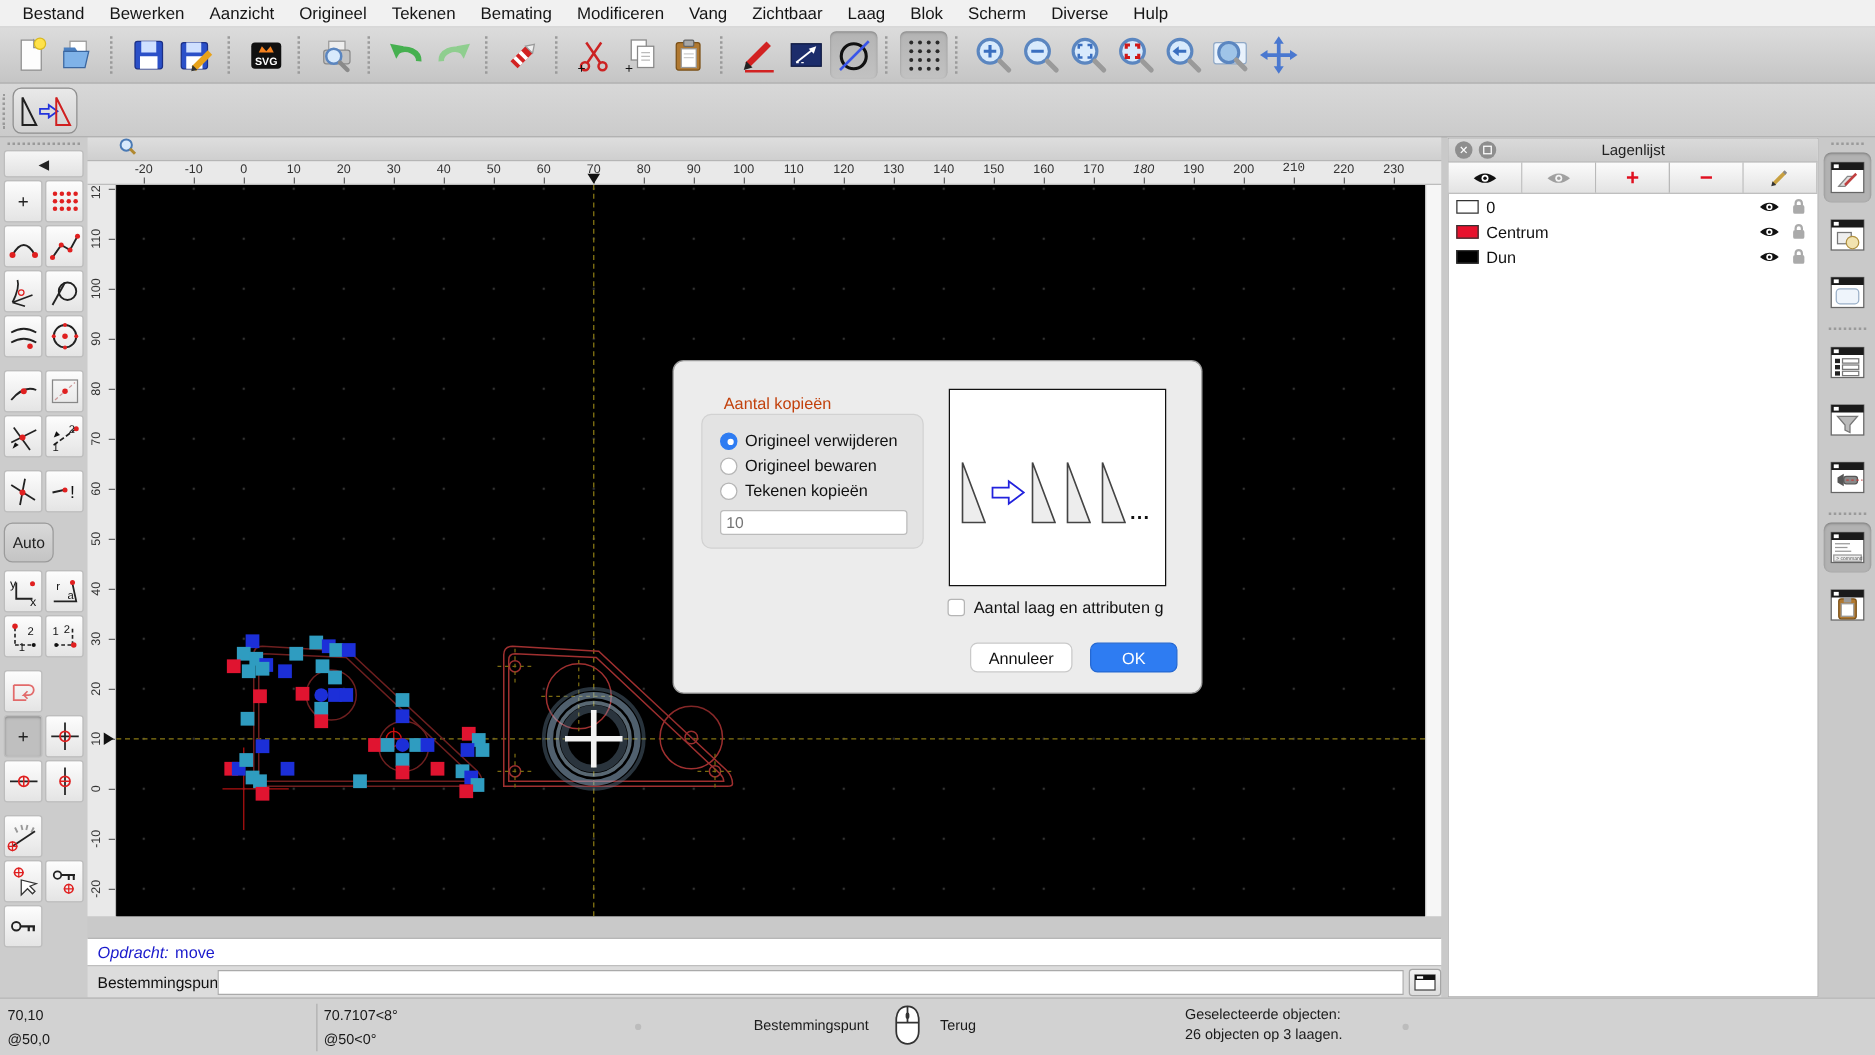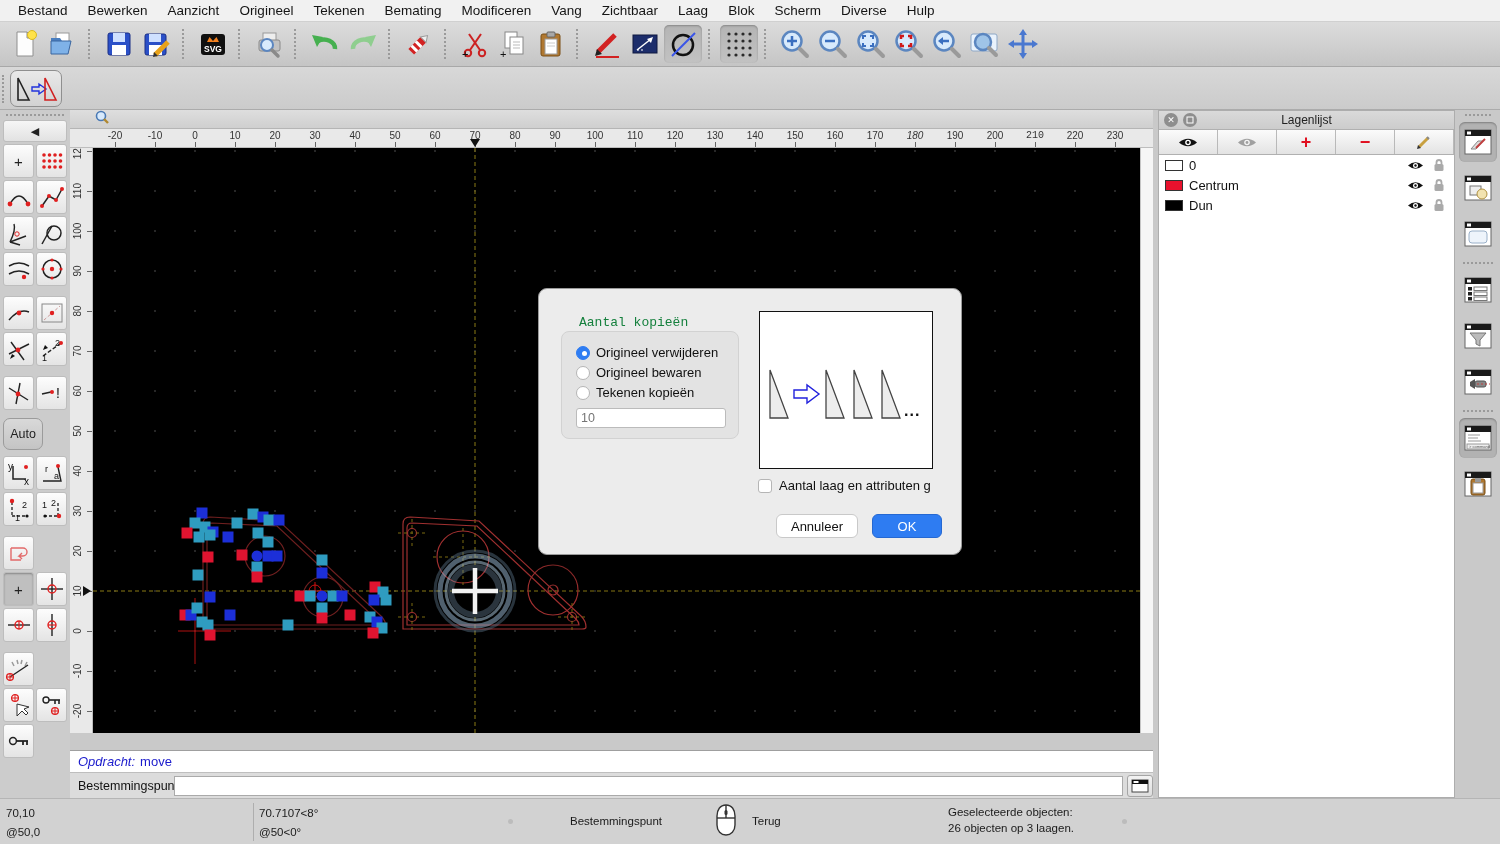--- a/index.html
+++ b/index.html
@@ -116,21 +116,21 @@
   .statusbar { position:absolute; left:0; top:798px; width:1500px; height:46px; background:#d2d2d2;
                border-top:1px solid #b5b5b5; font-size:11.5px; color:#1a1a1a; }
   .sb { position:absolute; }
   .sb-sep { position:absolute; width:1px; background:#aeaeae; top:4px; height:38px; }
   .sb-dot { position:absolute; width:5px; height:5px; border-radius:50%; background:#bcbcbc; }
 
   
   .dialog { position:absolute; left:538px; top:288px; width:424px; height:267px;
             background:#ececec; border:1px solid #9a9a9a; border-radius:9px;
             box-shadow:0 14px 34px rgba(0,0,0,.40); z-index:50; overflow:hidden; }
-  .grp-label { position:absolute; left:40px; top:26px; font-size:13px; color:#15803d;font-family:Liberation Mono, monospace; }
+  .grp-label { position:absolute; left:40px; top:26px; font-size:13px; color:#c2410c; }
   .grp-box { position:absolute; left:22px; top:42px; width:178px; height:108px;
              background:#e3e3e3; border:1px solid #d2d2d2; border-radius:8px; }
   .radio-row { display:flex; align-items:center; gap:6px; margin:5px 0 0 14px; font-size:13px; color:#111; }
   .radio { width:14px; height:14px; border-radius:50%; background:#fff; border:1px solid #b5b5b5; position:relative; flex:none; }
   .radio.sel { background:#2e7cf2; border-color:#2e7cf2; }
   .radio.sel::after { content:""; position:absolute; left:4.5px; top:4.5px; width:5px; height:5px;
                       border-radius:50%; background:#fff; }
   .copies-input { position:absolute; left:14px; top:76px; width:150px; height:20px;
                   border:1px solid #bbb; border-radius:3px; font-size:12.5px; padding:0 4px; background:#fff; }
   .preview { position:absolute; left:220px; top:22px; width:174px; height:158px;
@@ -1030,21 +1030,21 @@
       </div>
   </div>
 
   <div class="statusbar">
     <div class="sb" style="left:6px;top:8px">70,10</div>
     <div class="sb" style="left:6px;top:27px">@50,0</div>
     <div class="sb-sep" style="left:253px"></div>
     <div class="sb" style="left:259px;top:8px">70.7107&lt;8°</div>
     <div class="sb" style="left:259px;top:27px">@50&lt;0°</div>
     <div class="sb-dot" style="left:508px;top:20px"></div>
-    <div class="sb" style="left:570px;top:16px;width:125px;text-align:left">Bestemmingspunt</div>
+    <div class="sb" style="left:570px;top:16px;width:125px;text-align:right">Bestemmingspunt</div>
     <div class="sb" style="left:714px;top:4px">
       <svg width="24" height="34">
           <path d="M12,2 C6,2 3,7 3,13 L3,22 C3,28 7,32 12,32 C17,32 21,28 21,22 L21,13 C21,7 18,2 12,2 Z" fill="#fff" stroke="#333" stroke-width="1.4"></path>
           <line x1="12" y1="2" x2="12" y2="15" stroke="#333" stroke-width="1.4"></line>
           <line x1="3" y1="15" x2="21" y2="15" stroke="#333" stroke-width="1.4"></line>
           <rect x="10.5" y="7" width="3" height="5" rx="1.5" fill="#333"></rect>
         </svg>
     </div>
     <div class="sb" style="left:752px;top:16px">Terug</div>
     <div class="sb" style="left:948px;top:7px">Geselecteerde objecten:</div>

